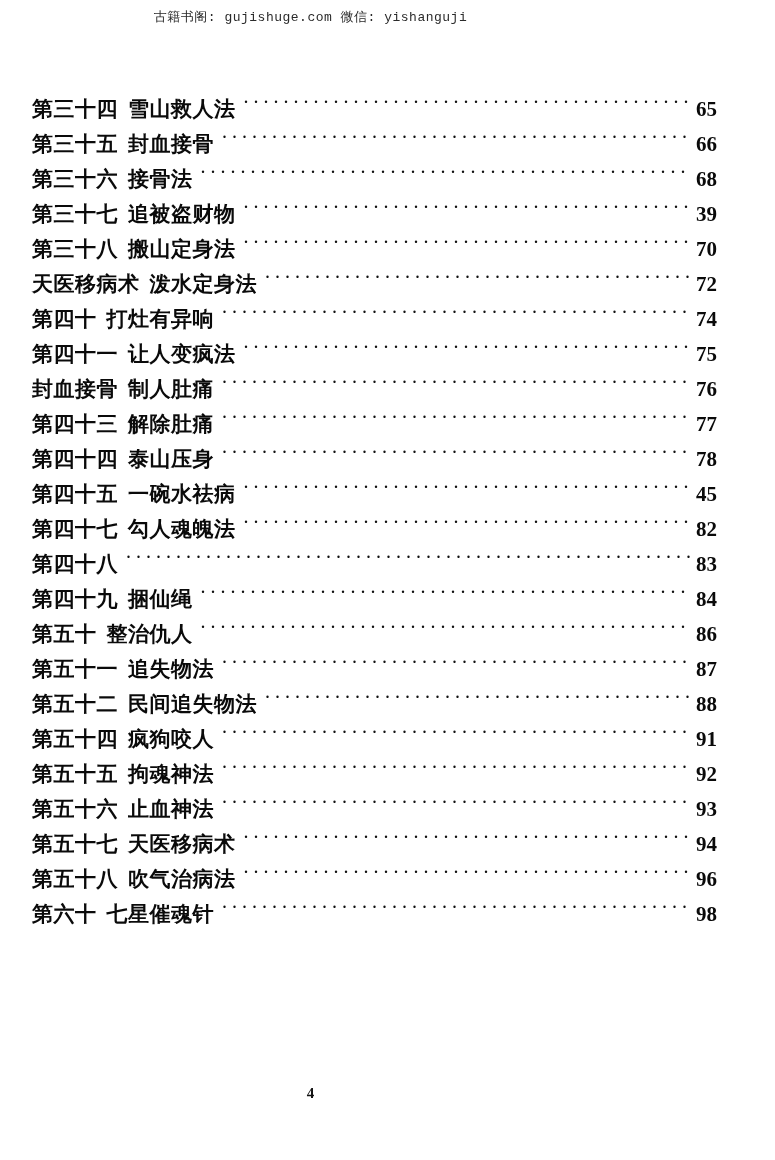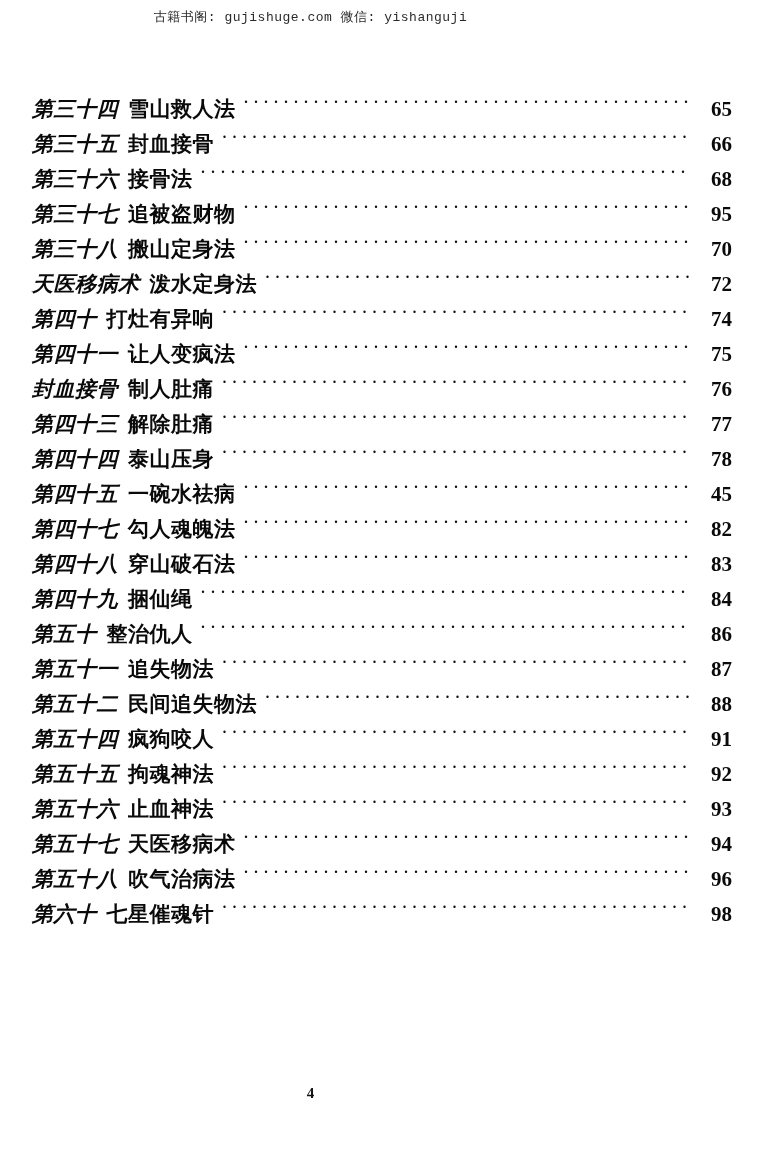--- a/index.html
+++ b/index.html
@@ -44,21 +44,20 @@
     align-items: baseline;
     height: 35px;
     font-size: 21px;
     line-height: 35px;
     white-space: nowrap;
   }
   .toc-num {
     font-weight: bold;
     letter-spacing: 0.5px;
     flex: 0 0 auto;
-    font-style: italic;
   }
   .toc-title {
     font-weight: bold;
     letter-spacing: 0.5px;
     flex: 0 0 auto;
     margin-left: 10px;
   }
   .toc-leader {
     flex: 1 1 auto;
     overflow: hidden;
@@ -72,21 +71,20 @@
     left: 0;
     bottom: 2px;
     font-size: 20px;
     letter-spacing: 0px;
     color: #111;
     white-space: nowrap;
   }
   .toc-page {
     flex: 0 0 auto;
     width: 36px;
-    text-align: right;
     font-weight: bold;
     font-size: 21px;
     font-family: "Liberation Serif", "DejaVu Serif", serif;
   }
   .folio {
     position: absolute;
     bottom: 58px;
     left: 0;
     width: 100%;
     text-align: center;
@@ -119,21 +117,21 @@
       <div class="toc-row">
         <span class="toc-num">第三十六</span>
         <span class="toc-title">接骨法</span>
         <span class="toc-leader"></span>
         <span class="toc-page">68</span>
       </div>
       <div class="toc-row">
         <span class="toc-num">第三十七</span>
         <span class="toc-title">追被盗财物</span>
         <span class="toc-leader"></span>
-        <span class="toc-page">95</span>
+        <span class="toc-page">39</span>
       </div>
       <div class="toc-row">
         <span class="toc-num">第三十八</span>
         <span class="toc-title">搬山定身法</span>
         <span class="toc-leader"></span>
         <span class="toc-page">70</span>
       </div>
       <div class="toc-row">
         <span class="toc-num">天医移病术</span>
         <span class="toc-title">泼水定身法</span>
@@ -177,21 +175,20 @@
         <span class="toc-page">45</span>
       </div>
       <div class="toc-row">
         <span class="toc-num">第四十七</span>
         <span class="toc-title">勾人魂魄法</span>
         <span class="toc-leader"></span>
         <span class="toc-page">82</span>
       </div>
       <div class="toc-row">
         <span class="toc-num">第四十八</span>
-        <span class="toc-title">穿山破石法</span>
         <span class="toc-leader"></span>
         <span class="toc-page">83</span>
       </div>
       <div class="toc-row">
         <span class="toc-num">第四十九</span>
         <span class="toc-title">捆仙绳</span>
         <span class="toc-leader"></span>
         <span class="toc-page">84</span>
       </div>
       <div class="toc-row">

